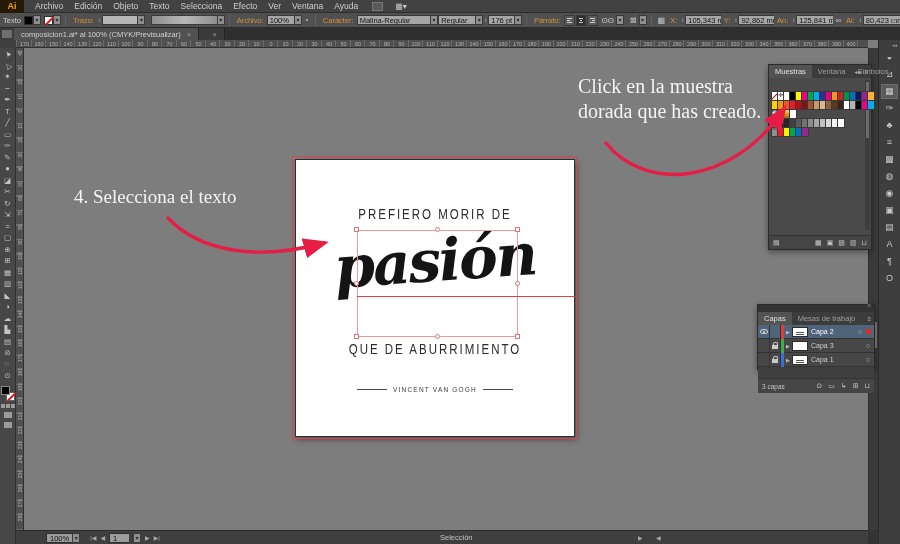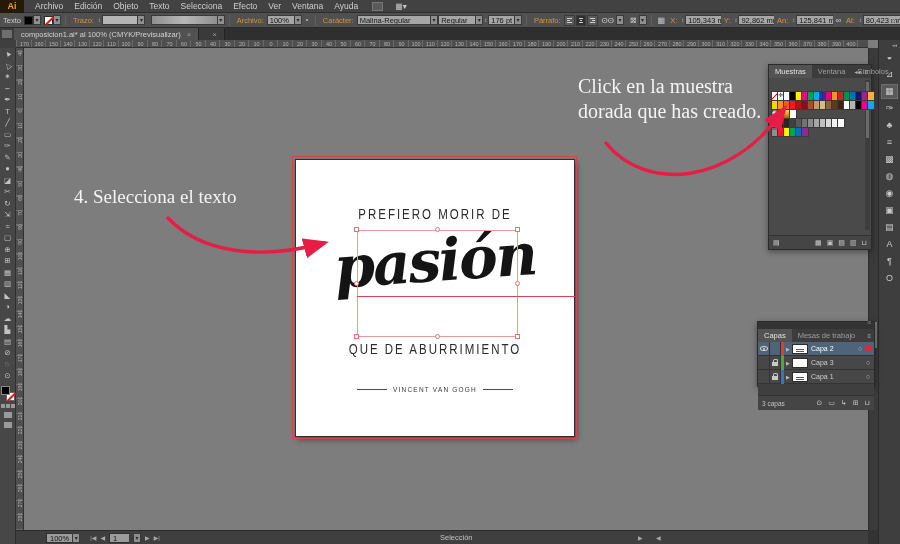--- a/index.html
+++ b/index.html
@@ -124,21 +124,21 @@
   #swatches-panel{left:768px;top:64px;width:104px;height:186px;z-index:40;}
   #sw-body{position:relative;height:157px;background:#4a4a4a;}
   .sw{position:absolute;width:5.5px;height:7.5px;outline:0.5px solid #3a3a3a;}
   #sw-scroll{position:absolute;right:1px;top:2px;width:5px;height:150px;background:#3d3d3d;}
   #sw-scroll i{display:block;margin:2px 1px;width:3px;height:56px;background:#6a6a6a;}
   .sw-footer{height:14px;background:#454545;border-top:1px solid #333;display:flex;align-items:center;
              font-size:7px;color:#c5c5c5;padding:0 4px;}
   .sw-footer .grow{flex:1;}
   .sw-footer span{margin-left:5px;}
 
-  #layers-panel{left:757px;top:304px;width:118px;height:66px;z-index:40;margin-top:17px;}
+  #layers-panel{left:757px;top:304px;width:118px;height:66px;z-index:40;}
   #ly-grab{height:7px;background:#333;position:relative;}
   #ly-grab:after{content:'≡';position:absolute;right:3px;top:-3px;color:#888;font-size:7px;}
   .ly-row{height:14px;display:flex;align-items:center;background:#474747;border-bottom:1px solid #333;
           font-size:7px;color:#cfcfcf;}
   .ly-row.selected{background:#4f637a;color:#fff;}
   .ly-eye-cell{width:12px;height:14px;border-right:1px solid #333;display:flex;align-items:center;justify-content:center;}
   .ly-lock-cell{width:11px;height:14px;border-right:1px solid #333;display:flex;align-items:center;justify-content:center;}
   .eye{width:8px;height:5px;border:1px solid #d6d6d6;border-radius:50%;position:relative;}
   .eye:after{content:'';position:absolute;left:2.5px;top:1px;width:2px;height:2px;background:#d6d6d6;border-radius:50%;}
   .lock{width:6px;height:4px;background:#c9c9c9;position:relative;margin-top:3px;}

